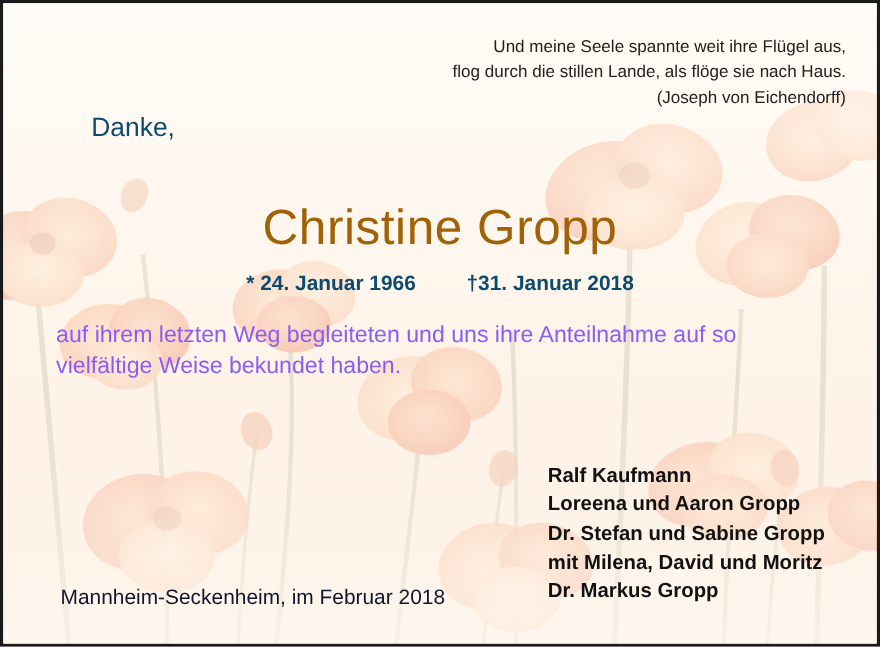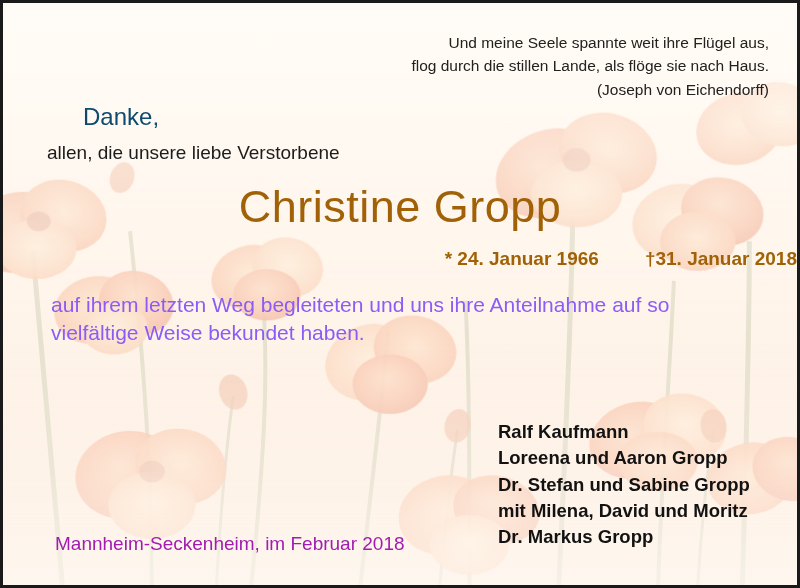--- a/index.html
+++ b/index.html
@@ -83,24 +83,24 @@
     text-align: center;
     font-size: 45px;
     letter-spacing: 0.5px;
     color: #a16207;
   }
   .dates {
     position: absolute;
     left: 0;
     right: 0;
     top: 245px;
-    text-align: right;
+    text-align: center;
     font-size: 19px;
     font-weight: bold;
-    color: #a16207;
+    color: #0c4a6e;
   }
   .dates .birth { margin-right: 46px; }
 
   .para1 {
     position: absolute;
     left: 48px;
     right: 40px;
     top: 288px;
     font-size: 21px;
     line-height: 1.35;
@@ -123,21 +123,21 @@
     font-size: 18.5px;
     font-weight: bold;
     line-height: 1.42;
     color: #121212;
   }
   .place {
     position: absolute;
     left: 52px;
     top: 530px;
     font-size: 19px;
-    color: #a21caf;
+    color: #0f172a;
   }
 </style>
 </head>
 <body>
 
 <div class="card">
 
   <svg class="bg" viewBox="0 0 800 588" preserveAspectRatio="none">
     <defs>
       <linearGradient id="gsky" x1="0" y1="0" x2="0" y2="1">
@@ -253,21 +253,20 @@
   <div class="content">
 
     <div class="poem">
       <div class="line">Und meine Seele spannte weit ihre Flügel aus,</div>
       <div class="line">flog durch die stillen Lande, als flöge sie nach Haus.</div>
       <div class="line">(Joseph von Eichendorff)</div>
     </div>
 
     <div class="danke">Danke,</div>
 
-    <div class="allen">allen, die unsere liebe Verstorbene</div>
 
     <div class="name">Christine Gropp</div>
 
     <div class="dates">
       <span class="birth">* 24. Januar 1966</span><span class="death">†31. Januar 2018</span>
     </div>
 
     <div class="para1">auf ihrem letzten Weg begleiteten und uns ihre Anteilnahme auf so vielfältige Weise bekundet haben.</div>
 
 

